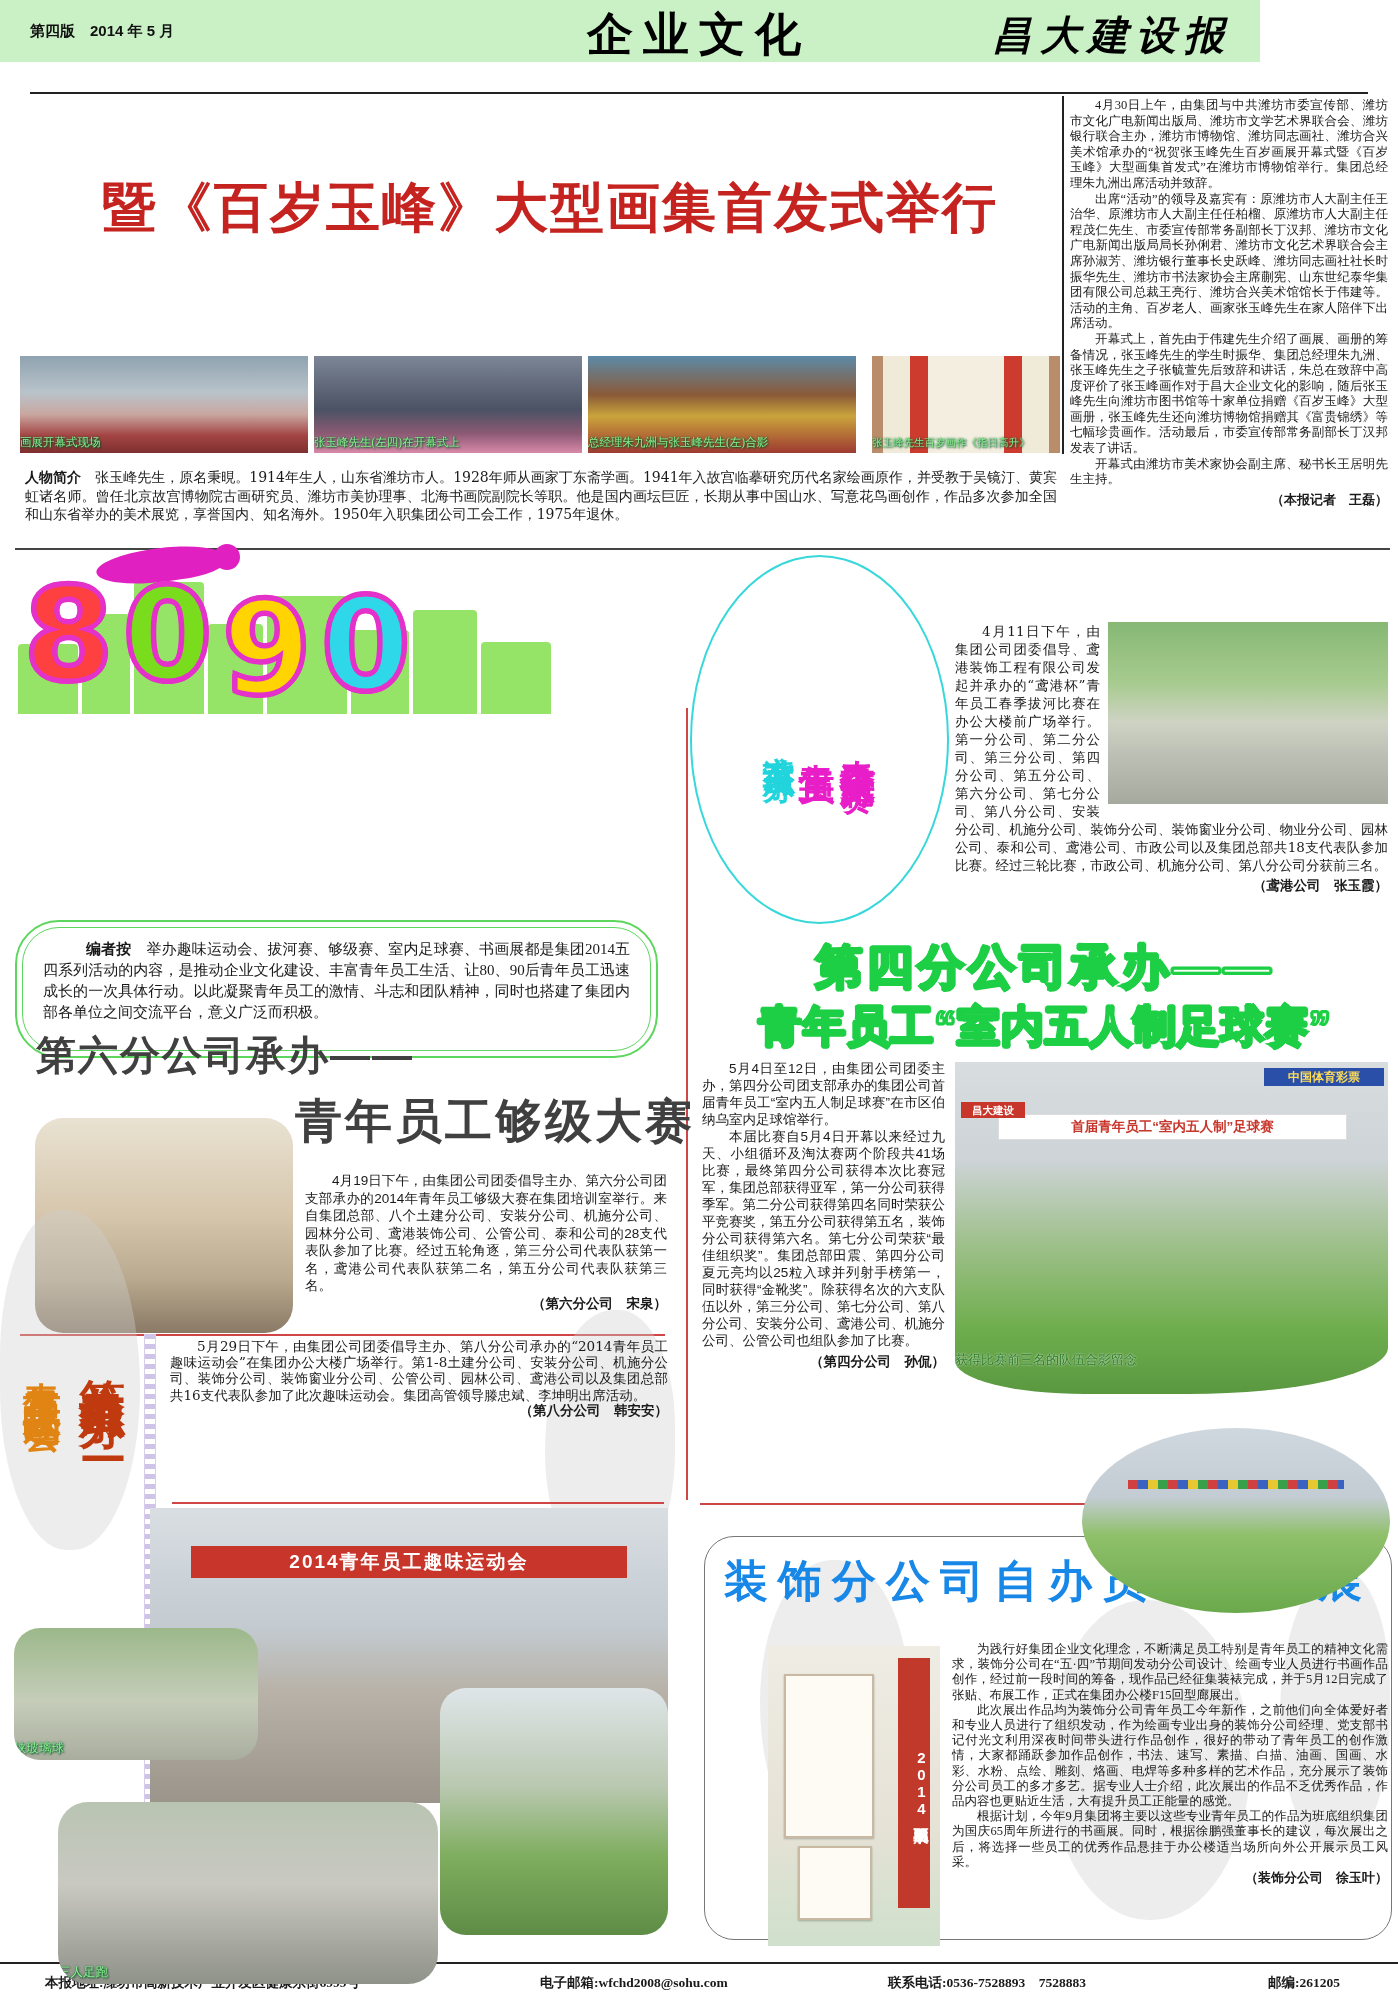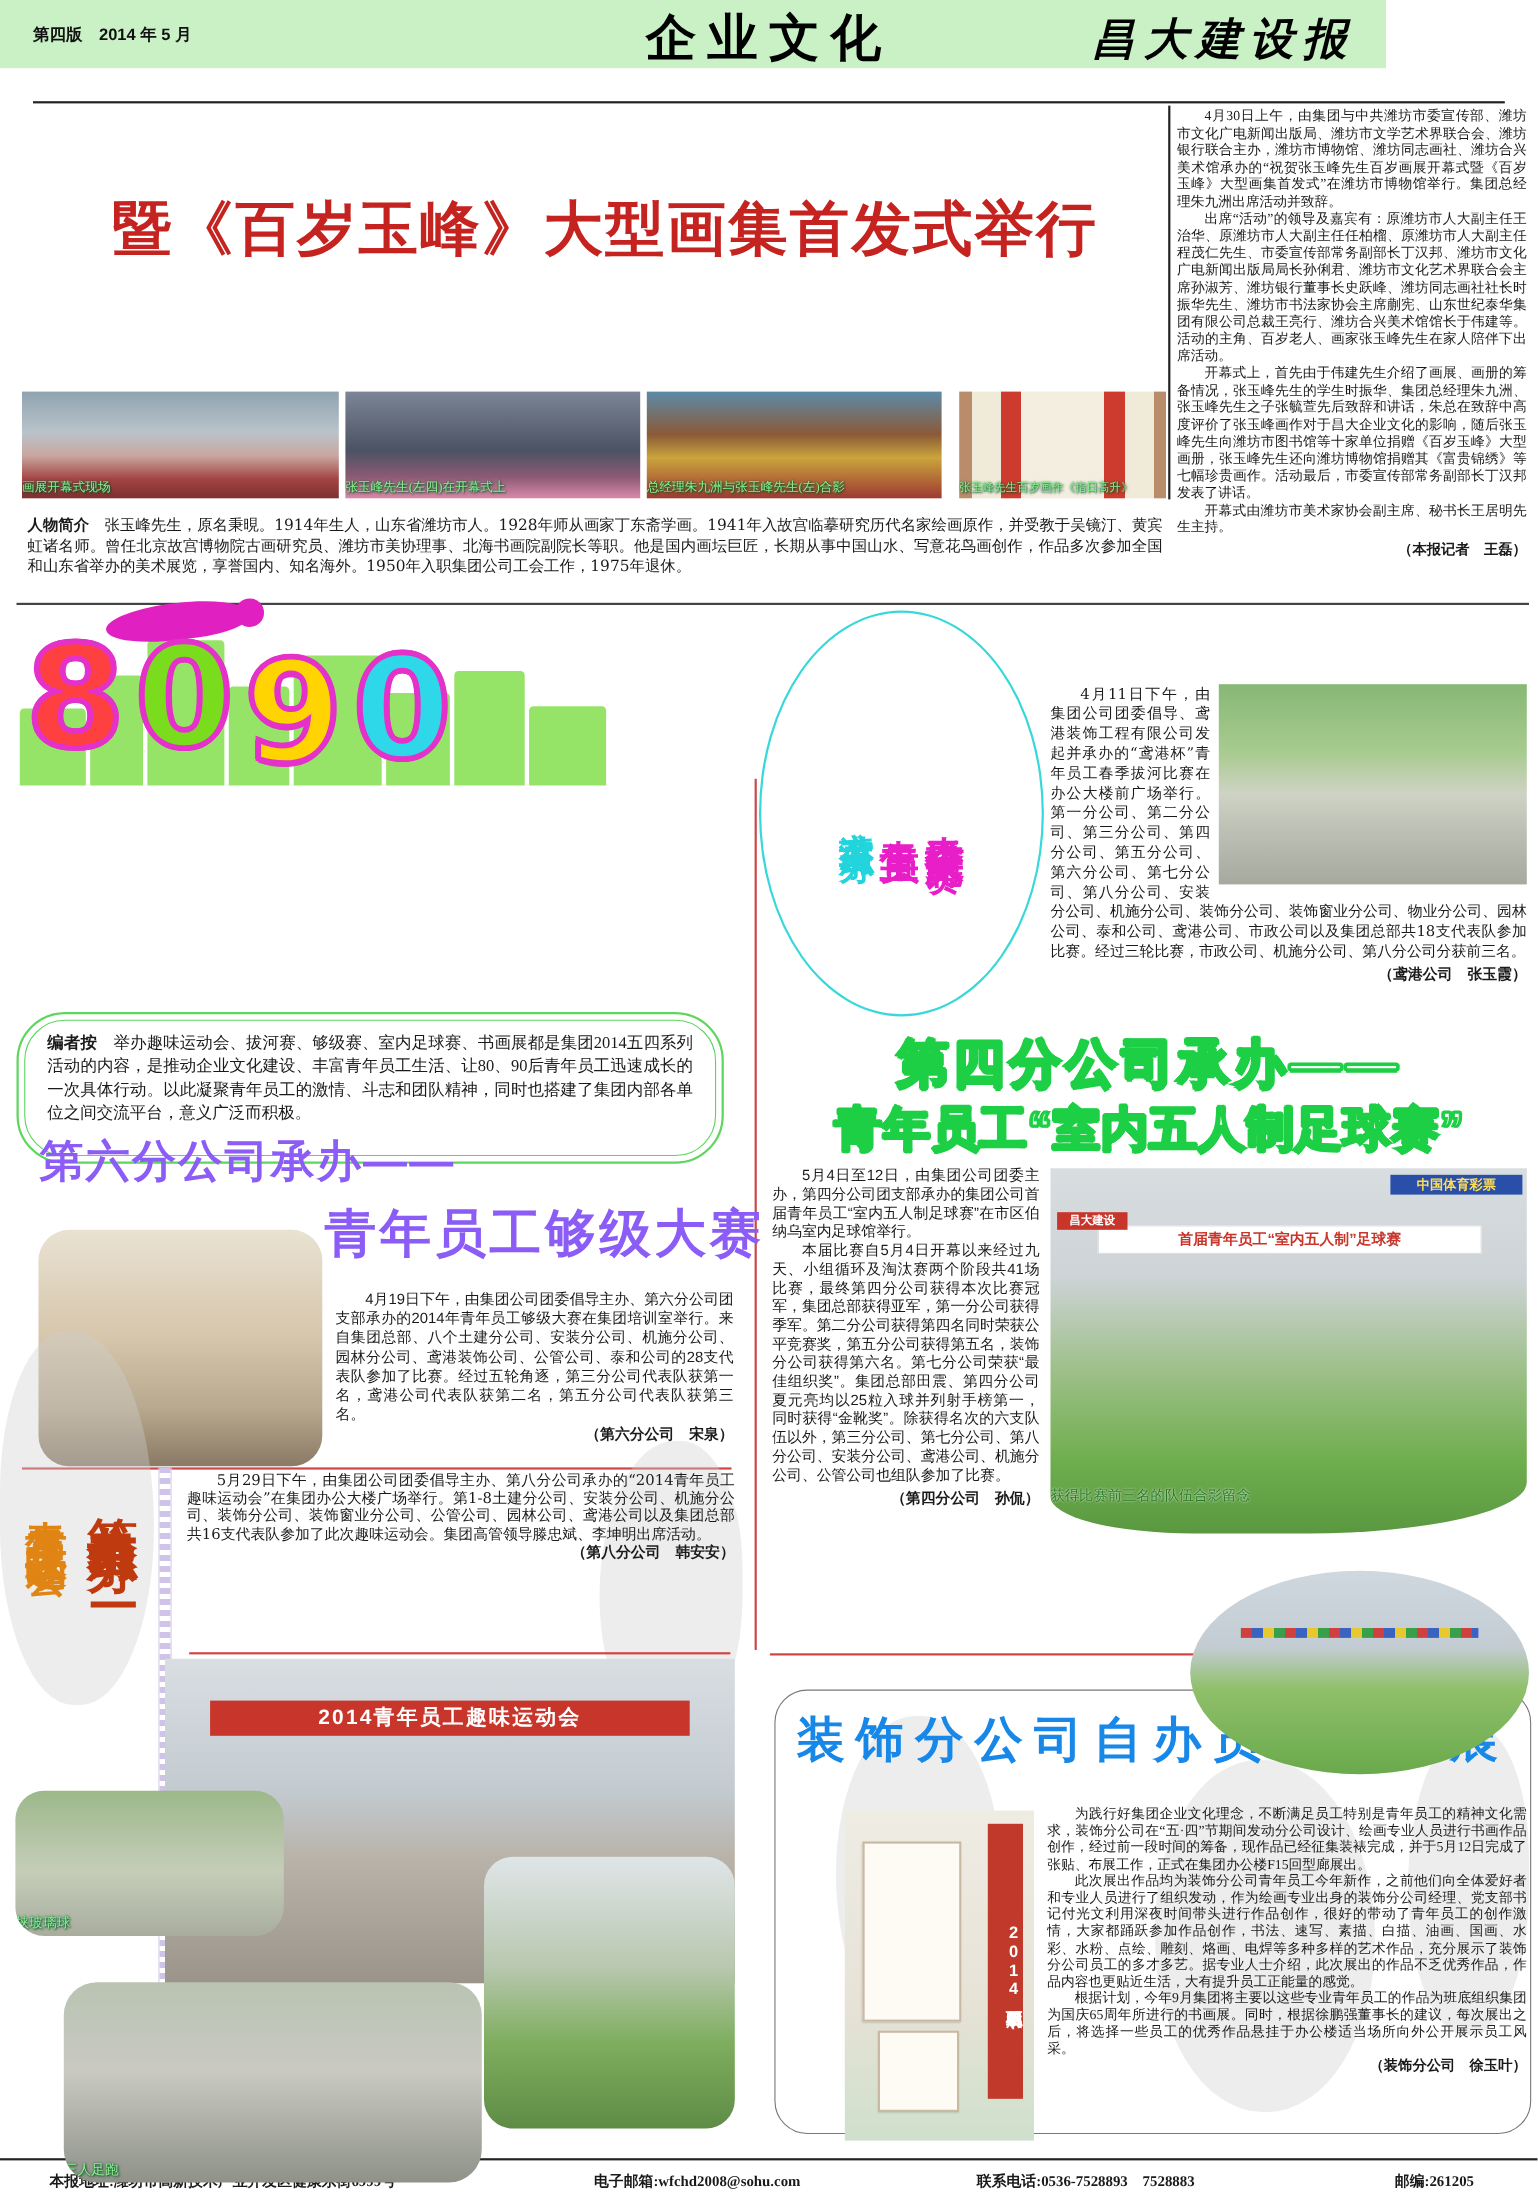--- a/index.html
+++ b/index.html
@@ -43,21 +43,21 @@
   .kai{font-family:"DejaVu Serif",serif;}
   .hei{font-family:"Liberation Sans",sans-serif;}
   .jtext{text-align:justify;}
   .jtext p{margin:0;text-indent:2em;}
   .editor-box{position:absolute;left:15px;top:920px;width:643px;height:138px;border:2px solid #5cd65c;
         border-radius:44px;outline:1.5px solid #5cd65c;outline-offset:-8px;box-sizing:border-box;
         padding:16px 26px;font-size:15px;line-height:21px;text-align:justify;}
   .stroke-green{color:#f4fff4;font-weight:900;font-family:"Liberation Sans",sans-serif;
         -webkit-text-stroke:2.5px #1dcf45;
         text-shadow:-2px 0 #1dcf45,2px 0 #1dcf45,0 -2px #1dcf45,0 2px #1dcf45,-1px -1px #1dcf45,1px 1px #1dcf45;}
-  .purple{color:#8b5cf6;font-weight:900;font-family:"Liberation Sans",sans-serif;}
+  .purple{color:#404040;font-weight:900;font-family:"Liberation Sans",sans-serif;}
   .vtitle{position:absolute;writing-mode:vertical-rl;text-orientation:upright;font-weight:900;
         font-family:"DejaVu Serif",serif;letter-spacing:4px;}
   .lace{position:absolute;width:10px;background:repeating-linear-gradient(180deg,#cfc3e8 0 5px,#ffffff 5px 10px);
         border-left:1px solid #d8cdec;border-right:1px solid #d8cdec;}
   .blob{position:absolute;background:#cfcfcf;opacity:.38;z-index:0;}
   .banner-strip{position:absolute;background:#c8352a;color:#fff;font-weight:bold;text-align:center;
         font-family:"Liberation Sans",sans-serif;}
   .frame{position:absolute;background:#fdfbf4;border:2px solid #c9b9a2;box-shadow:0 1px 2px rgba(0,0,0,.25);}
 </style>
 </head>
@@ -131,21 +131,21 @@
     </div>
   </div>
 
   <div class="abs kai jtext" style="left:955px;top:622px;width:433px;font-size:13.5px;line-height:18px;">
     <div class="photo" style="position:relative;float:right;width:280px;height:182px;margin:0 0 6px 8px;background:linear-gradient(180deg,#86b874 0%,#a8cb90 34%,#cfd3c4 55%,#b9bdb2 76%,#a6aa9e 100%);"></div>
     <p>4月11日下午，由集团公司团委倡导、鸢港装饰工程有限公司发起并承办的“鸢港杯”青年员工春季拔河比赛在办公大楼前广场举行。第一分公司、第二分公司、第三分公司、第四分公司、第五分公司、第六分公司、第七分公司、第八分公司、安装分公司、机施分公司、装饰分公司、装饰窗业分公司、物业分公司、园林公司、泰和公司、鸢港公司、市政公司以及集团总部共18支代表队参加比赛。经过三轮比赛，市政公司、机施分公司、第八分公司分获前三名。</p>
     <div class="byline" style="font-size:13.5px;margin-top:3px;">（鸢港公司　张玉霞）</div>
   </div>
 
   <div class="editor-box">
-    <b style="font-family:'Liberation Sans',sans-serif;">编者按</b>　<span>举办趣味运动会、拔河赛、够级赛、室内足球赛、书画展都是集团2014五四系列活动的内容，是推动企业文化建设、丰富青年员工生活、让80、90后青年员工迅速成长的一次具体行动。以此凝聚青年员工的激情、斗志和团队精神，同时也搭建了集团内部各单位之间交流平台，意义广泛而积极。</span>
+    <b style="font-family:'Liberation Sans',sans-serif;margin-left:43px;">编者按</b>　<span>举办趣味运动会、拔河赛、够级赛、室内足球赛、书画展都是集团2014五四系列活动的内容，是推动企业文化建设、丰富青年员工生活、让80、90后青年员工迅速成长的一次具体行动。以此凝聚青年员工的激情、斗志和团队精神，同时也搭建了集团内部各单位之间交流平台，意义广泛而积极。</span>
   </div>
 
   <div class="abs" style="left:686px;top:708px;width:0;height:792px;border-left:2px solid #cc4848;"></div>
 
   <div class="abs purple" style="left:36px;top:1028px;font-size:40px;letter-spacing:2px;">第六分公司承办——</div>
   <div class="abs purple" style="left:295px;top:1090px;font-size:47px;letter-spacing:3px;">青年员工够级大赛</div>
   <div class="photo" style="left:35px;top:1118px;width:258px;height:215px;border-radius:28px;background:linear-gradient(180deg,#e9e2d2 0%,#d6c6ac 45%,#b9a98e 75%,#8a7a66 100%);"></div>
   <div class="abs hei jtext" style="left:305px;top:1172px;width:362px;font-size:13.5px;line-height:17.5px;">
     <p>4月19日下午，由集团公司团委倡导主办、第六分公司团支部承办的2014年青年员工够级大赛在集团培训室举行。来自集团总部、八个土建分公司、安装分公司、机施分公司、园林分公司、鸢港装饰公司、公管公司、泰和公司的28支代表队参加了比赛。经过五轮角逐，第三分公司代表队获第一名，鸢港公司代表队获第二名，第五分公司代表队获第三名。</p>
     <div class="byline" style="font-size:13.5px;">（第六分公司　宋泉）</div>

